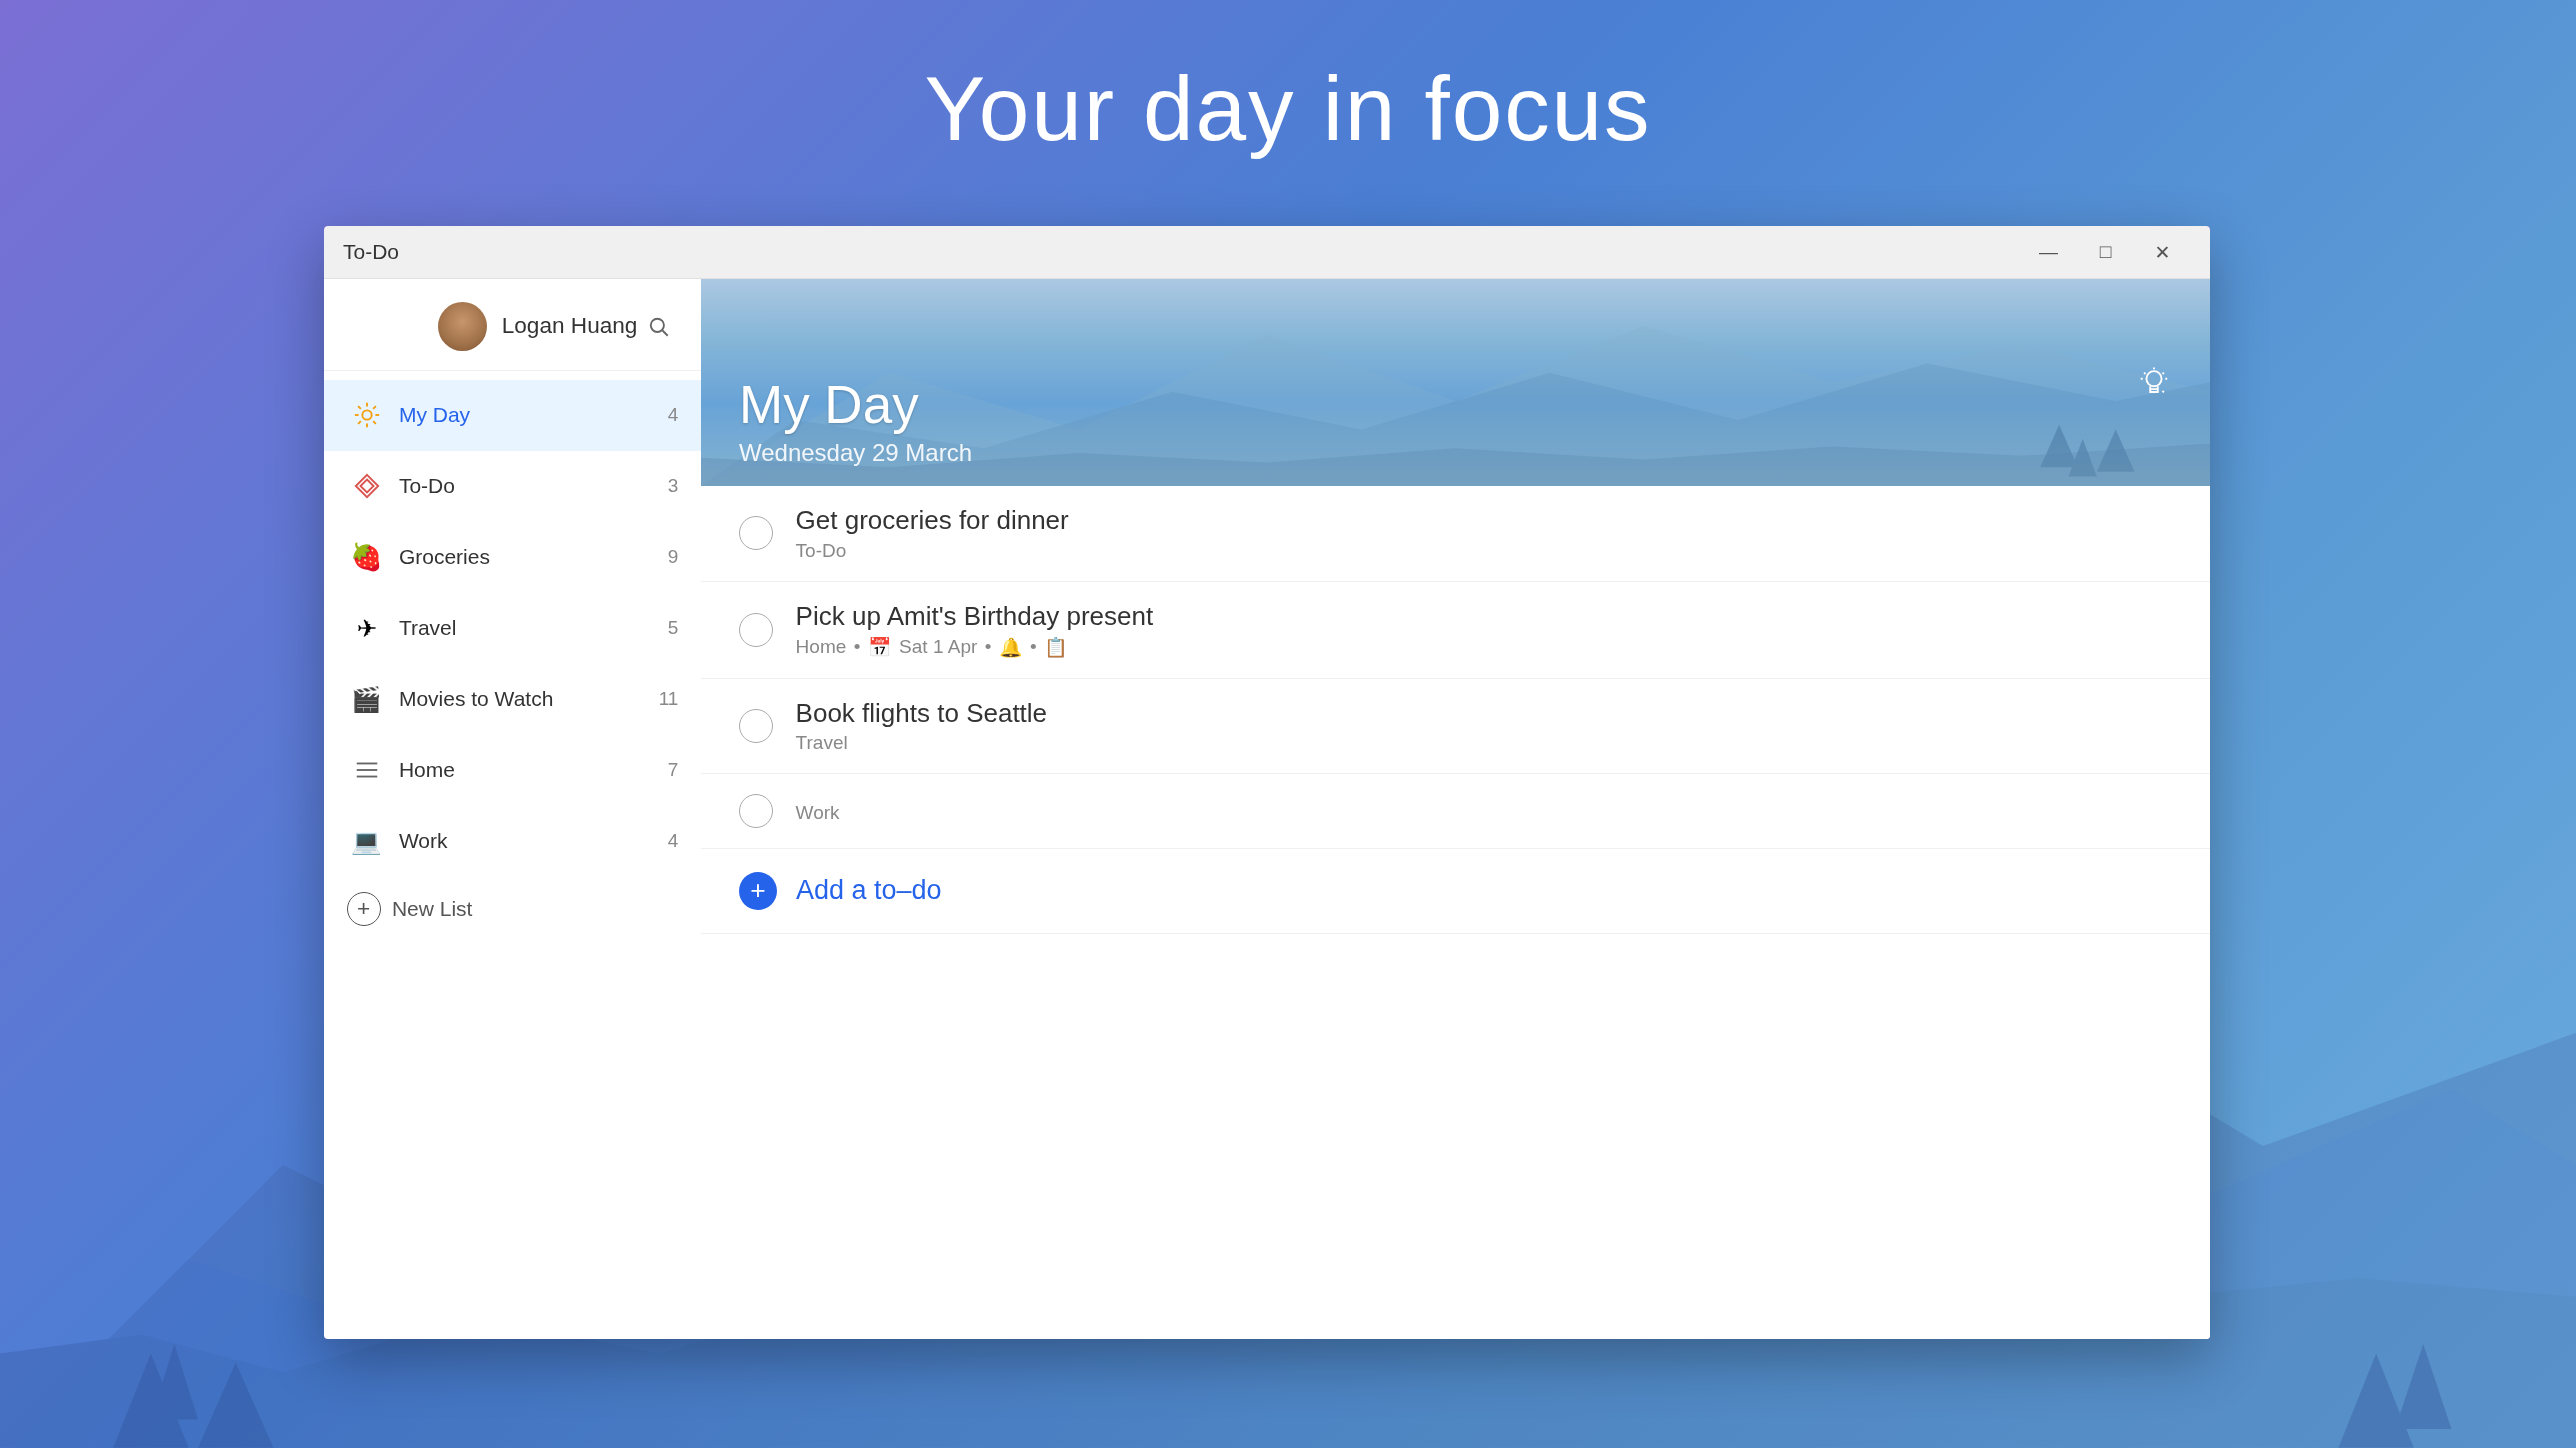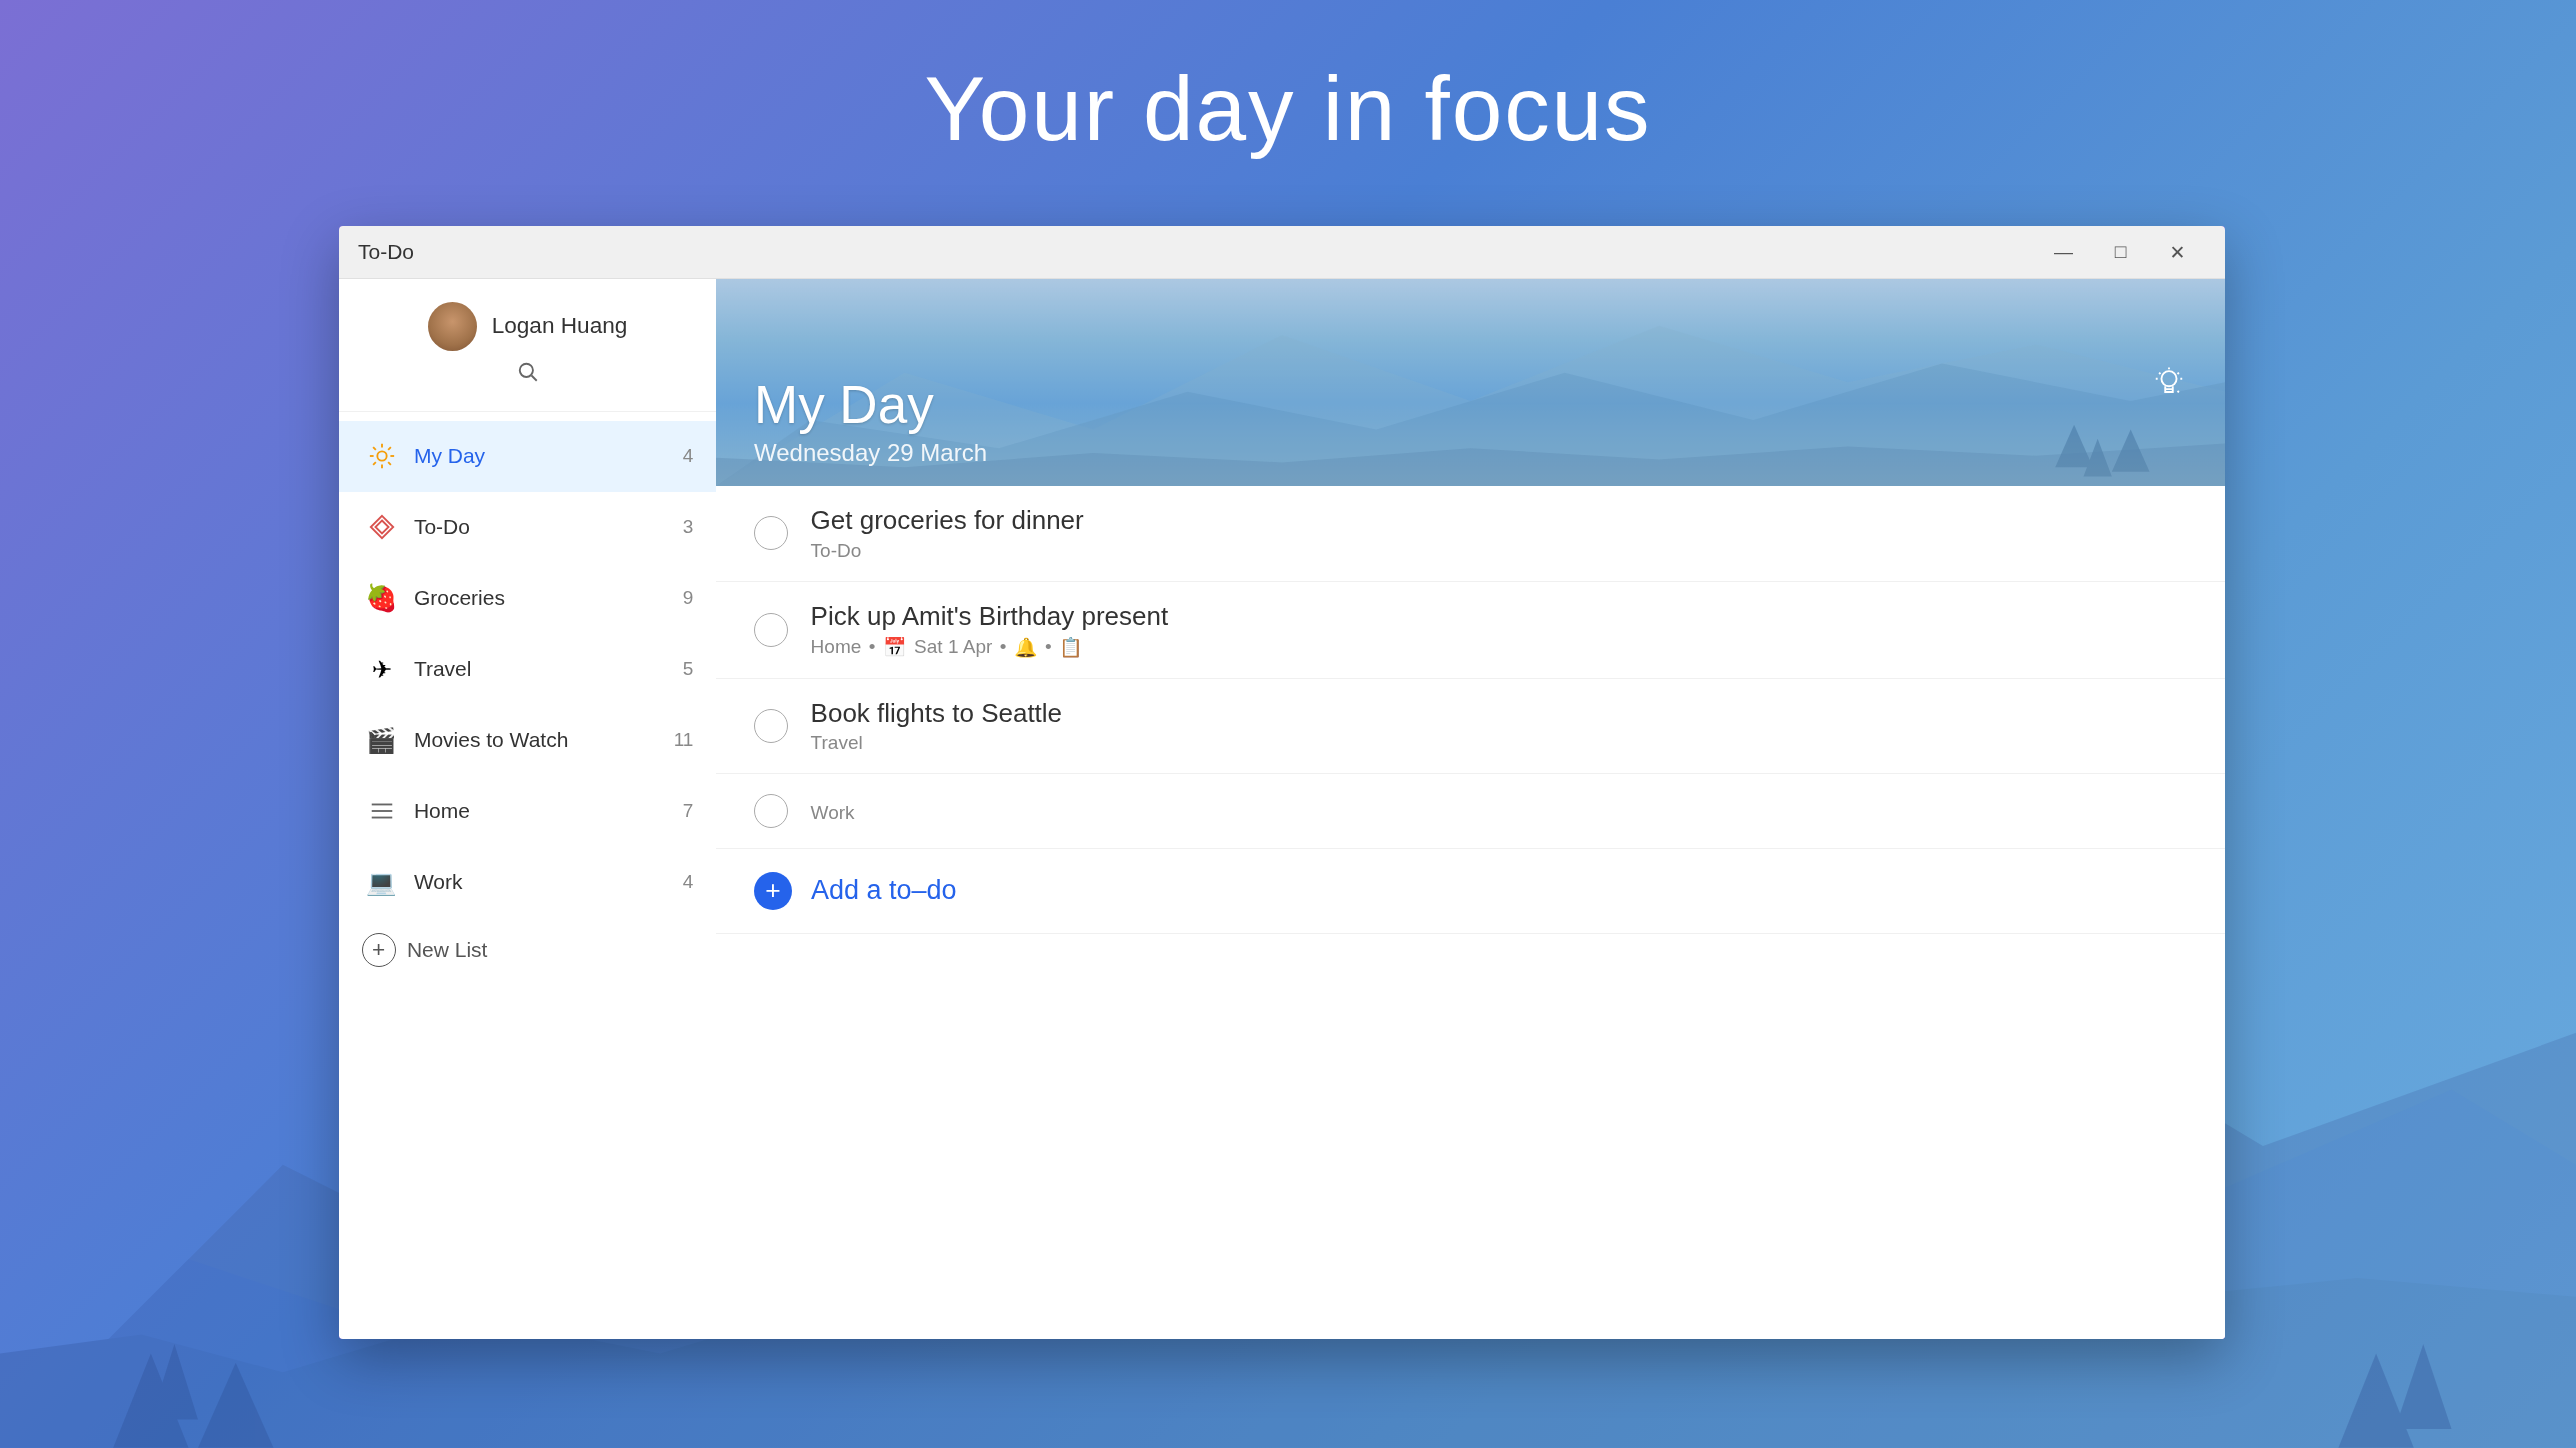--- a/index.html
+++ b/index.html
@@ -19,21 +19,21 @@
       font-size: 91px;
       font-weight: 200;
       padding-top: 57px;
       letter-spacing: 1.9px;
     }
 
     
     .window {
       position: absolute;
       top: 226px;
-      left: 339px;
+      left: 324px;
       width: 1886px;
       height: 1113px;
       background: #6d28d9;
       border-radius: 3.8px;
       box-shadow: 0 19px 57px rgba(0,0,0,0.3);
       display: flex;
       flex-direction: column;
       overflow: hidden;
     }
 
@@ -88,21 +88,20 @@
       flex-shrink: 0;
       overflow: hidden;
     }
 
     .sidebar-header {
       padding: 22.6px 22.6px 19px;
       display: flex;
       align-items: center;
       justify-content: flex-end;
       border-bottom: 0.9px solid #f0f0f0;
-      flex-direction: column;
     }
 
     .user-info {
       display: flex;
       align-items: center;
       gap: 15px;
     }
 
     .avatar {
       width: 49px;

